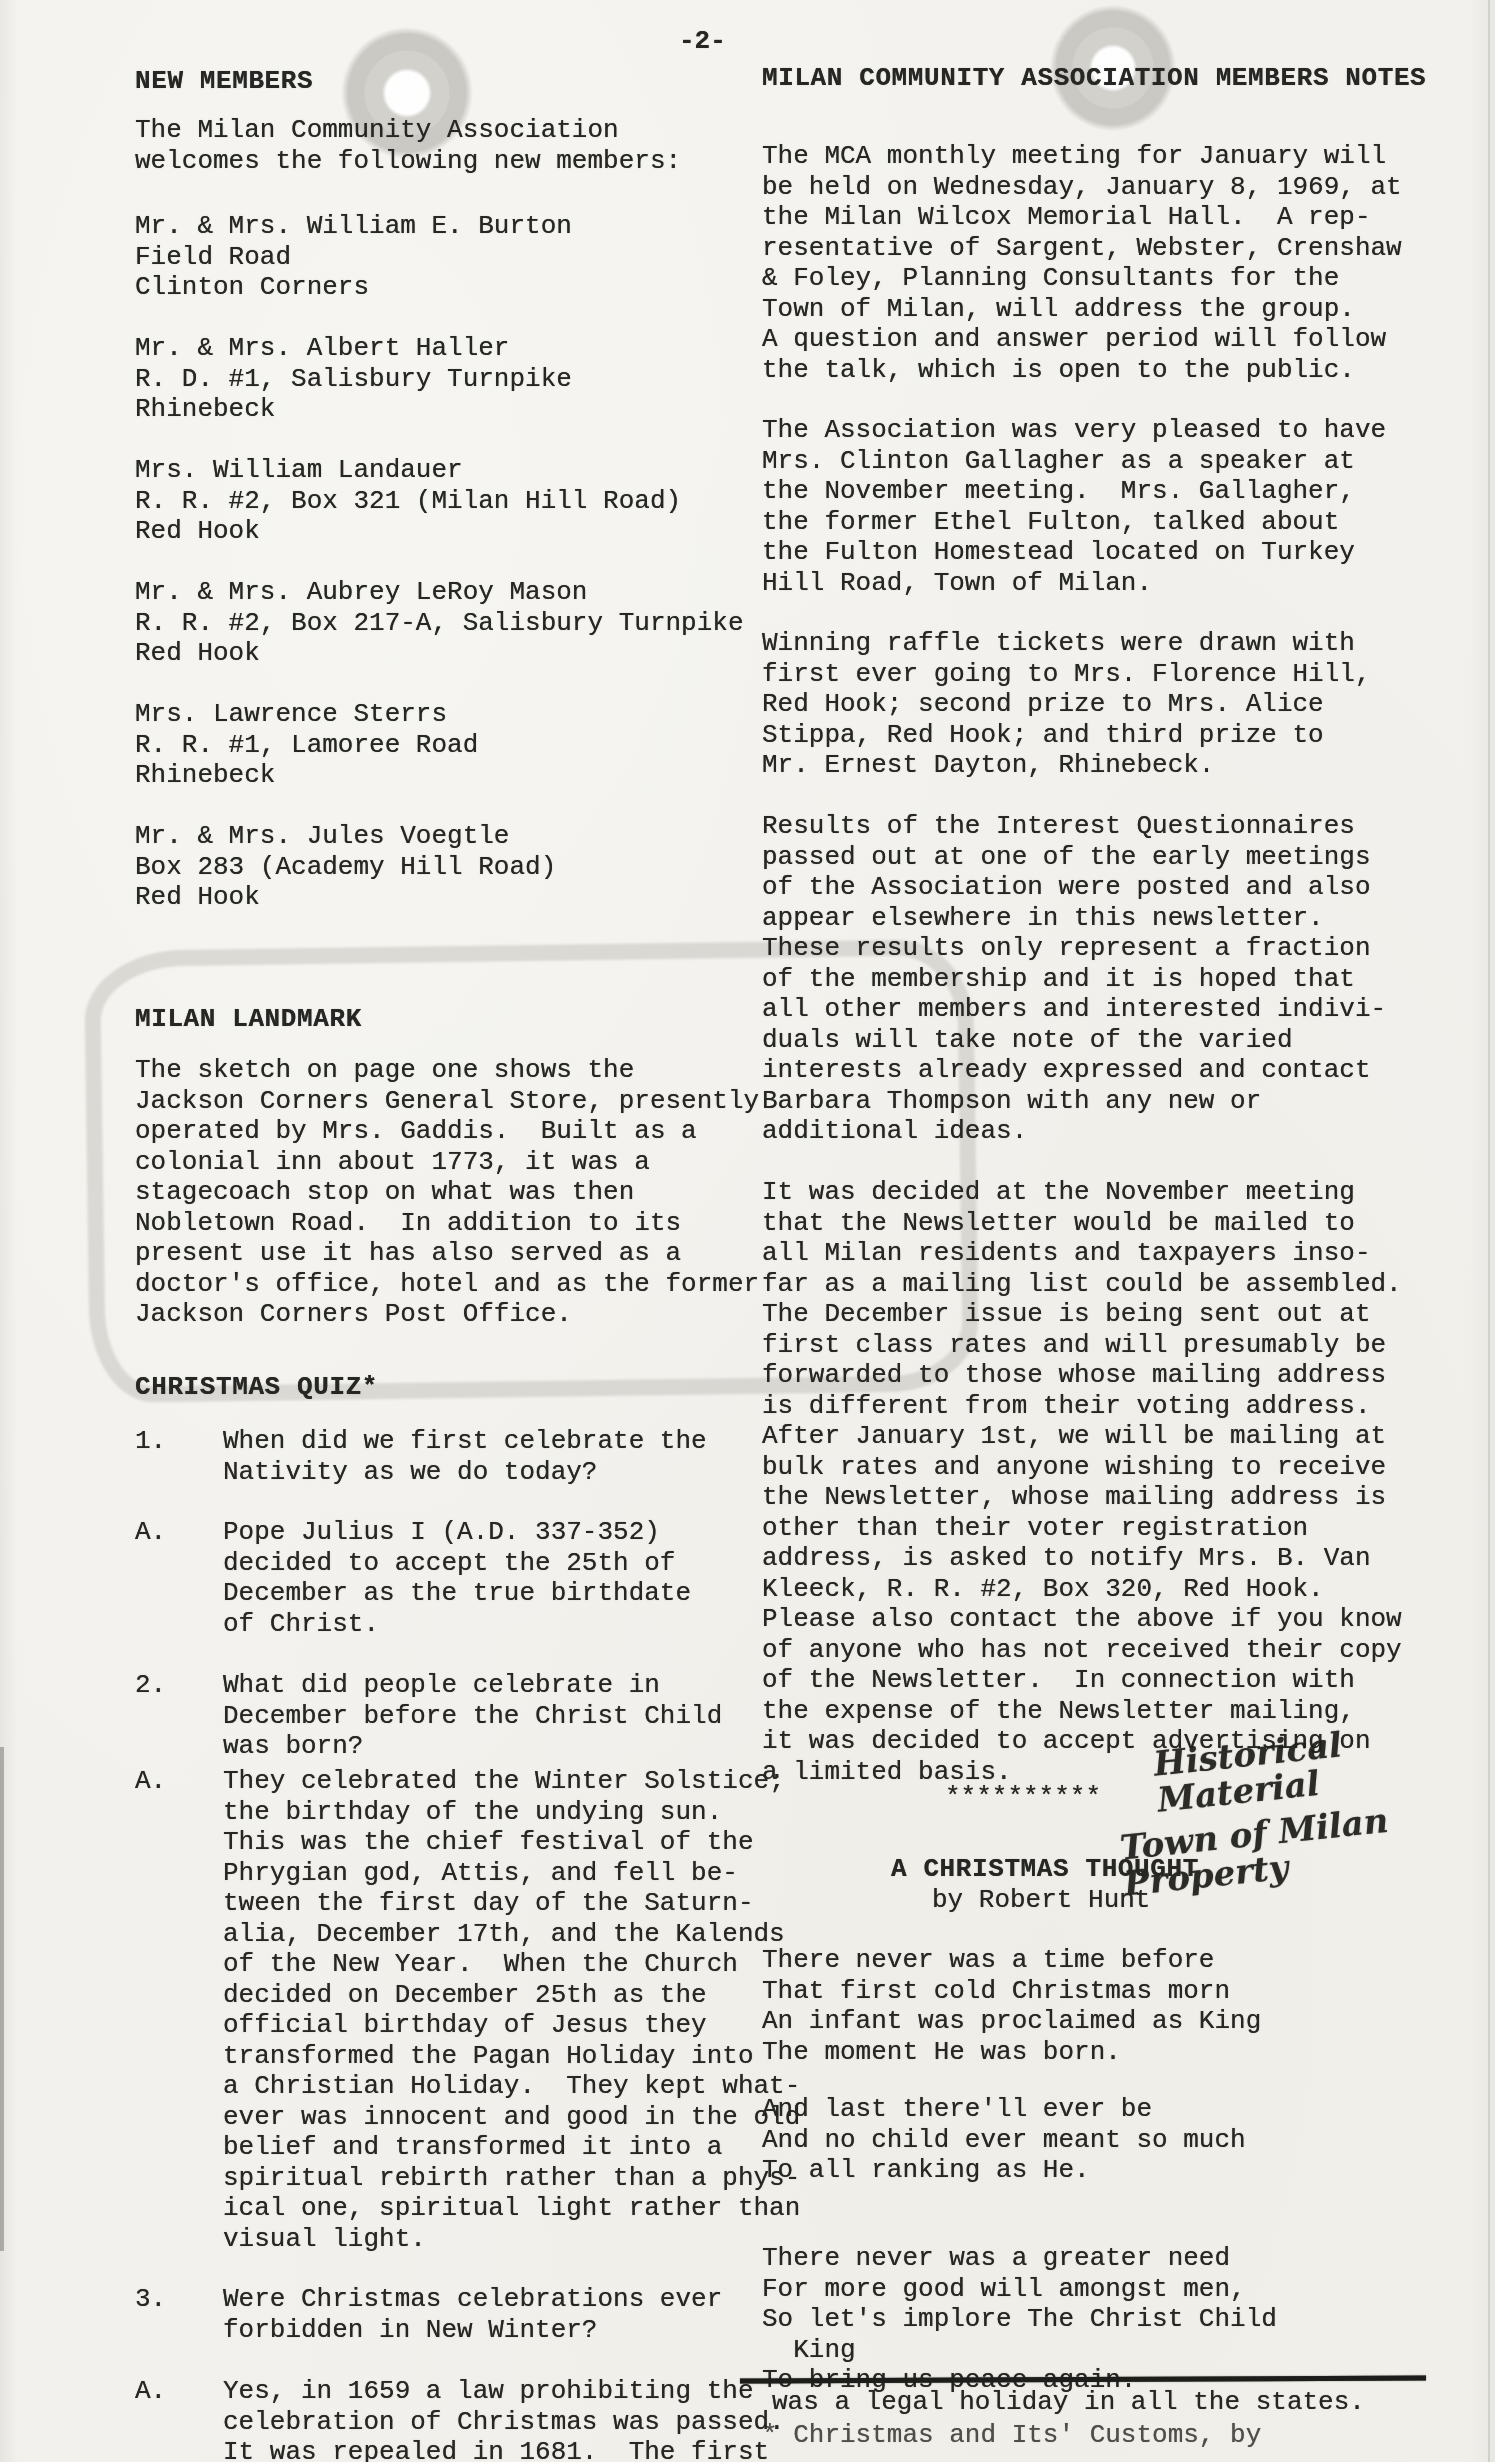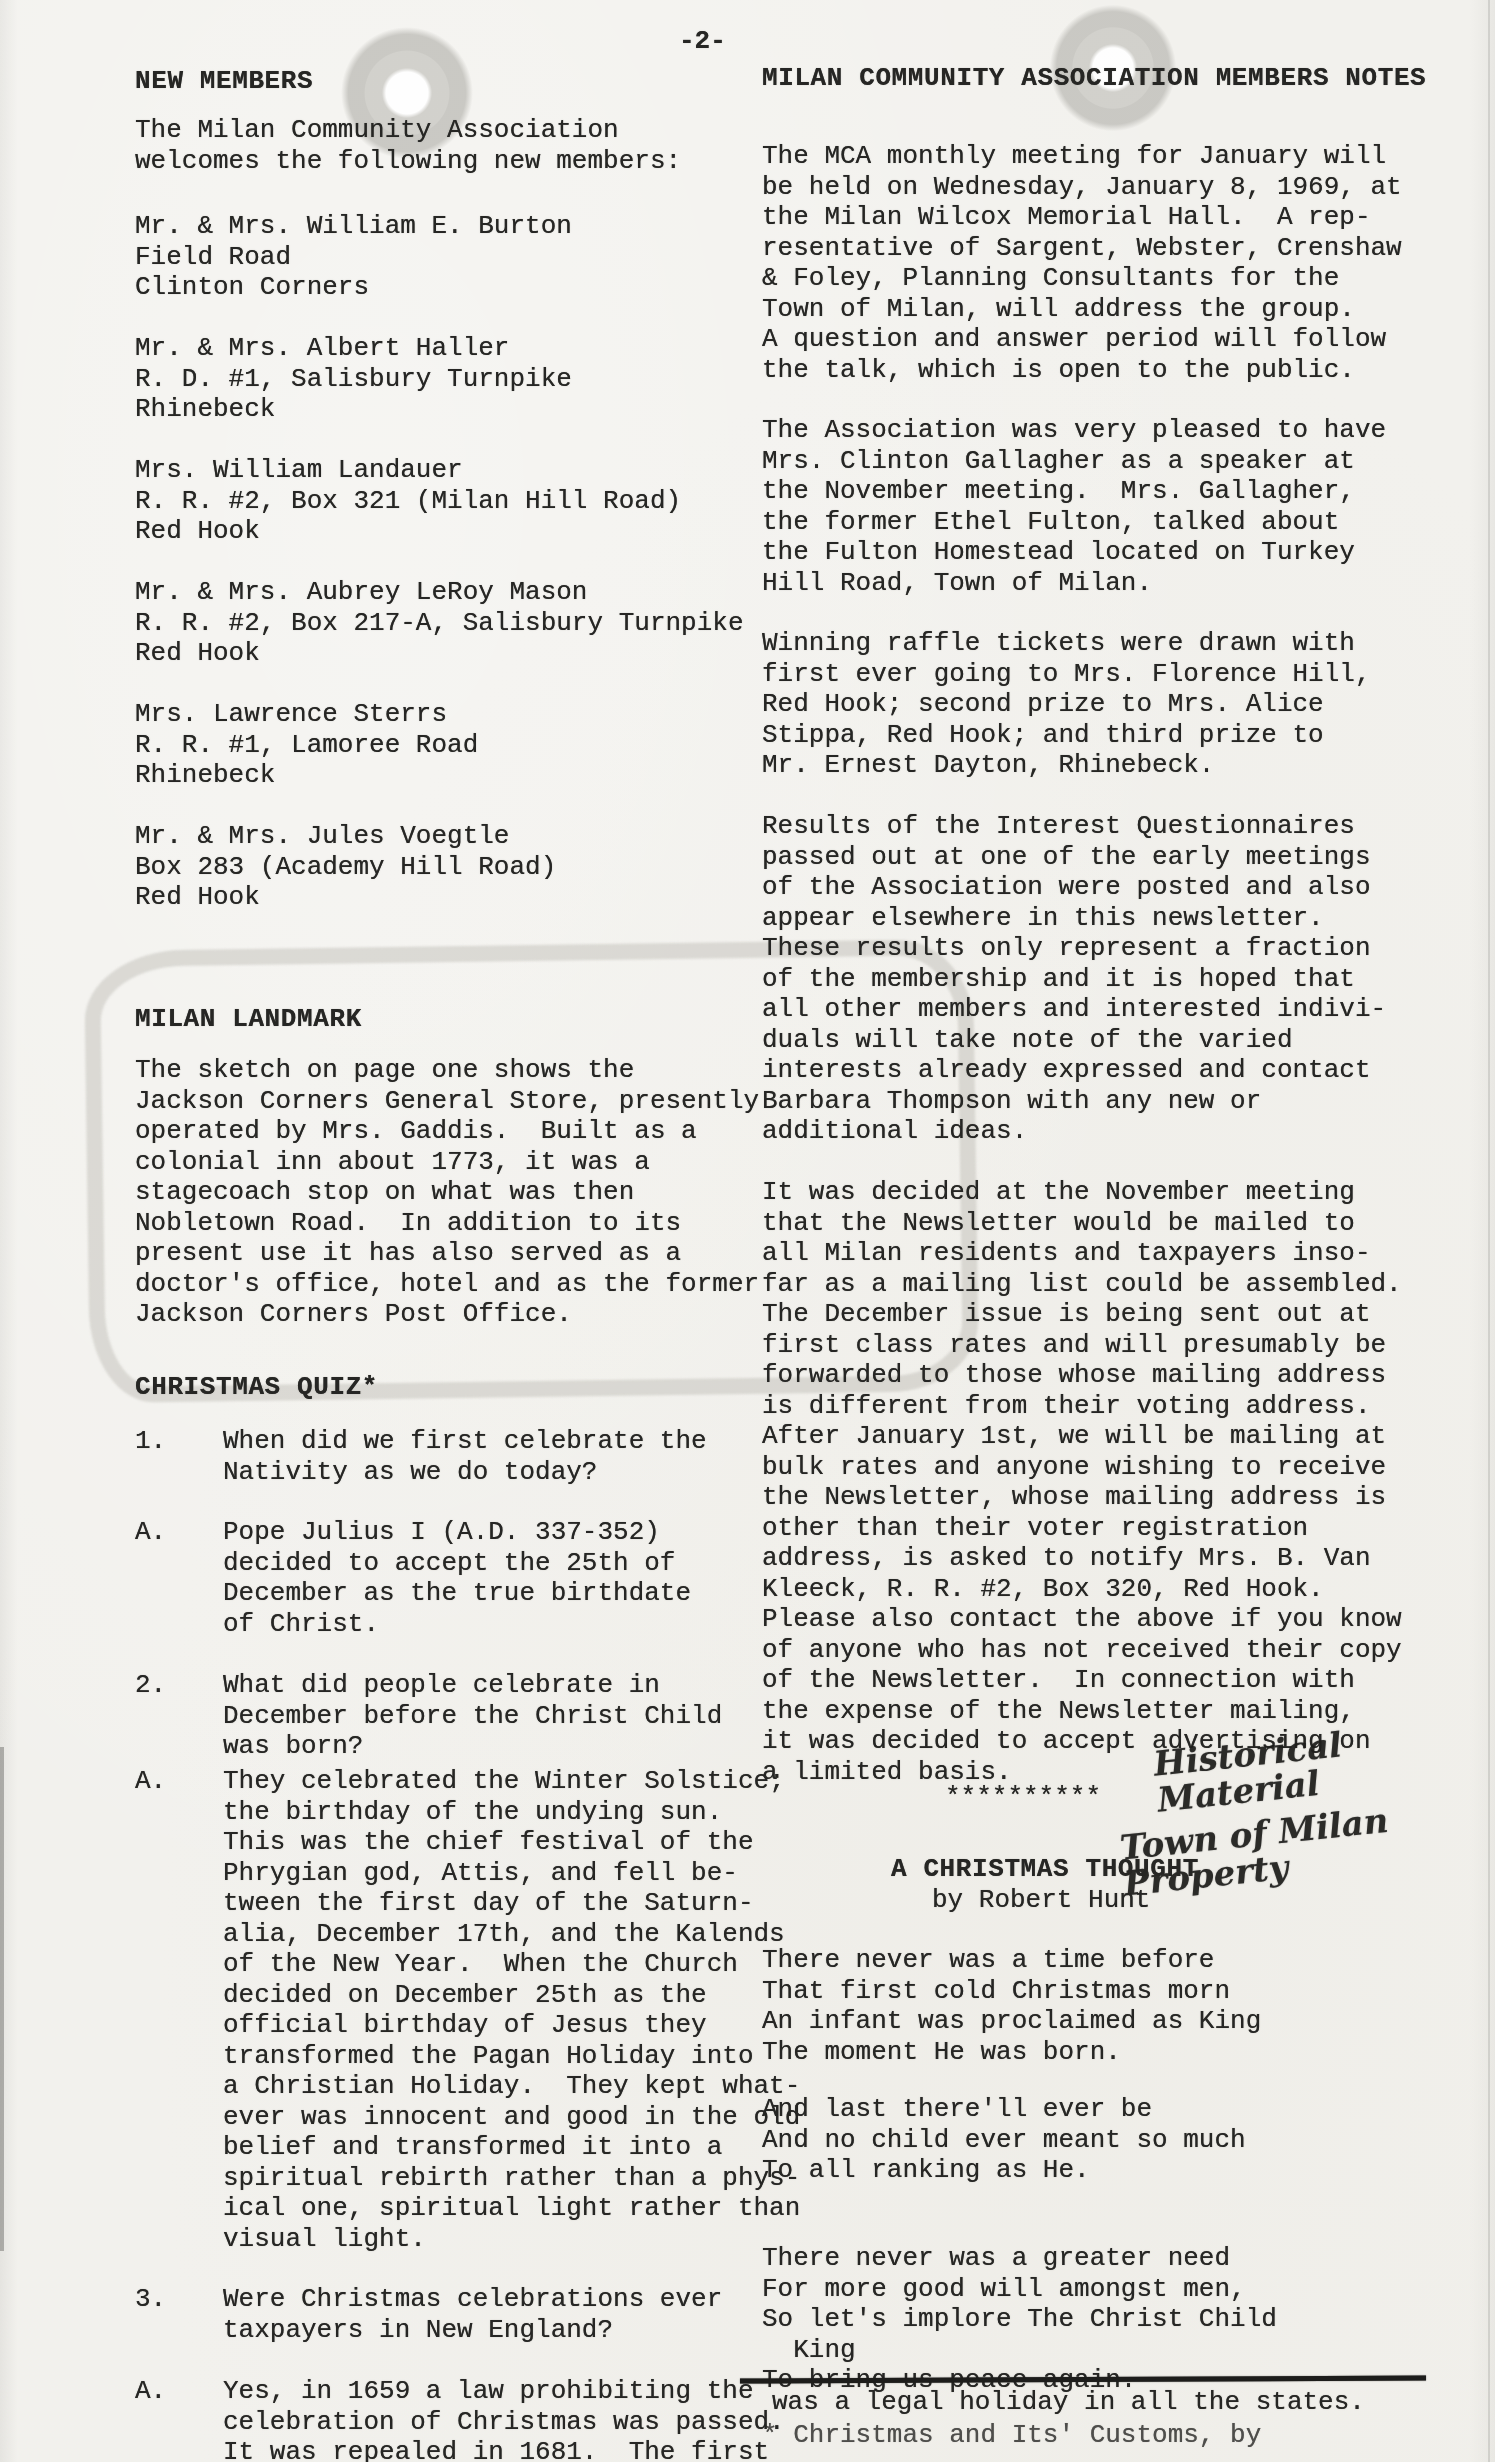--- a/index.html
+++ b/index.html
@@ -104,21 +104,21 @@
   <div class="tw quiz-item" style="left:135px;top:1670px;width:645px;">
     <span class="qnum">2.</span>
     <div class="qlines"><div class="tline">What did people celebrate in</div><div class="tline">December before the Christ Child</div><div class="tline">was born?</div></div>
   </div>
   <div class="tw quiz-item" style="left:135px;top:1766px;width:645px;">
     <span class="qnum">A.</span>
     <div class="qlines"><div class="tline">They celebrated the Winter Solstice;</div><div class="tline">the birthday of the undying sun.</div><div class="tline">This was the chief festival of the</div><div class="tline">Phrygian god, Attis, and fell be-</div><div class="tline">tween the first day of the Saturn-</div><div class="tline">alia, December 17th, and the Kalends</div><div class="tline">of the New Year.  When the Church</div><div class="tline">decided on December 25th as the</div><div class="tline">official birthday of Jesus they</div><div class="tline">transformed the Pagan Holiday into</div><div class="tline">a Christian Holiday.  They kept what-</div><div class="tline">ever was innocent and good in the old</div><div class="tline">belief and transformed it into a</div><div class="tline">spiritual rebirth rather than a phys-</div><div class="tline">ical one, spiritual light rather than</div><div class="tline">visual light.</div></div>
   </div>
   <div class="tw quiz-item" style="left:135px;top:2284px;width:645px;">
     <span class="qnum">3.</span>
-    <div class="qlines"><div class="tline">Were Christmas celebrations ever</div><div class="tline">taxpayers in New England?</div></div>
+    <div class="qlines"><div class="tline">Were Christmas celebrations ever</div><div class="tline">forbidden in New Winter?</div></div>
   </div>
   <div class="tw quiz-item" style="left:135px;top:2376px;width:645px;">
     <span class="qnum">A.</span>
     <div class="qlines"><div class="tline">Yes, in 1659 a law prohibiting the</div><div class="tline">celebration of Christmas was passed.</div><div class="tline">It was repealed in 1681.  The first</div></div>
   </div>
 
   <div class="tw heading" style="left:762px;top:63px;">MILAN COMMUNITY ASSOCIATION MEMBERS NOTES</div>
 
   <div class="tw" style="left:762px;top:141px;"><div class="tline">The MCA monthly meeting for January will</div><div class="tline">be held on Wednesday, January 8, 1969, at</div><div class="tline">the Milan Wilcox Memorial Hall.  A rep-</div><div class="tline">resentative of Sargent, Webster, Crenshaw</div><div class="tline">&amp; Foley, Planning Consultants for the</div><div class="tline">Town of Milan, will address the group.</div><div class="tline">A question and answer period will follow</div><div class="tline">the talk, which is open to the public.</div></div>
   <div class="tw" style="left:762px;top:415px;"><div class="tline">The Association was very pleased to have</div><div class="tline">Mrs. Clinton Gallagher as a speaker at</div><div class="tline">the November meeting.  Mrs. Gallagher,</div><div class="tline">the former Ethel Fulton, talked about</div><div class="tline">the Fulton Homestead located on Turkey</div><div class="tline">Hill Road, Town of Milan.</div></div>

